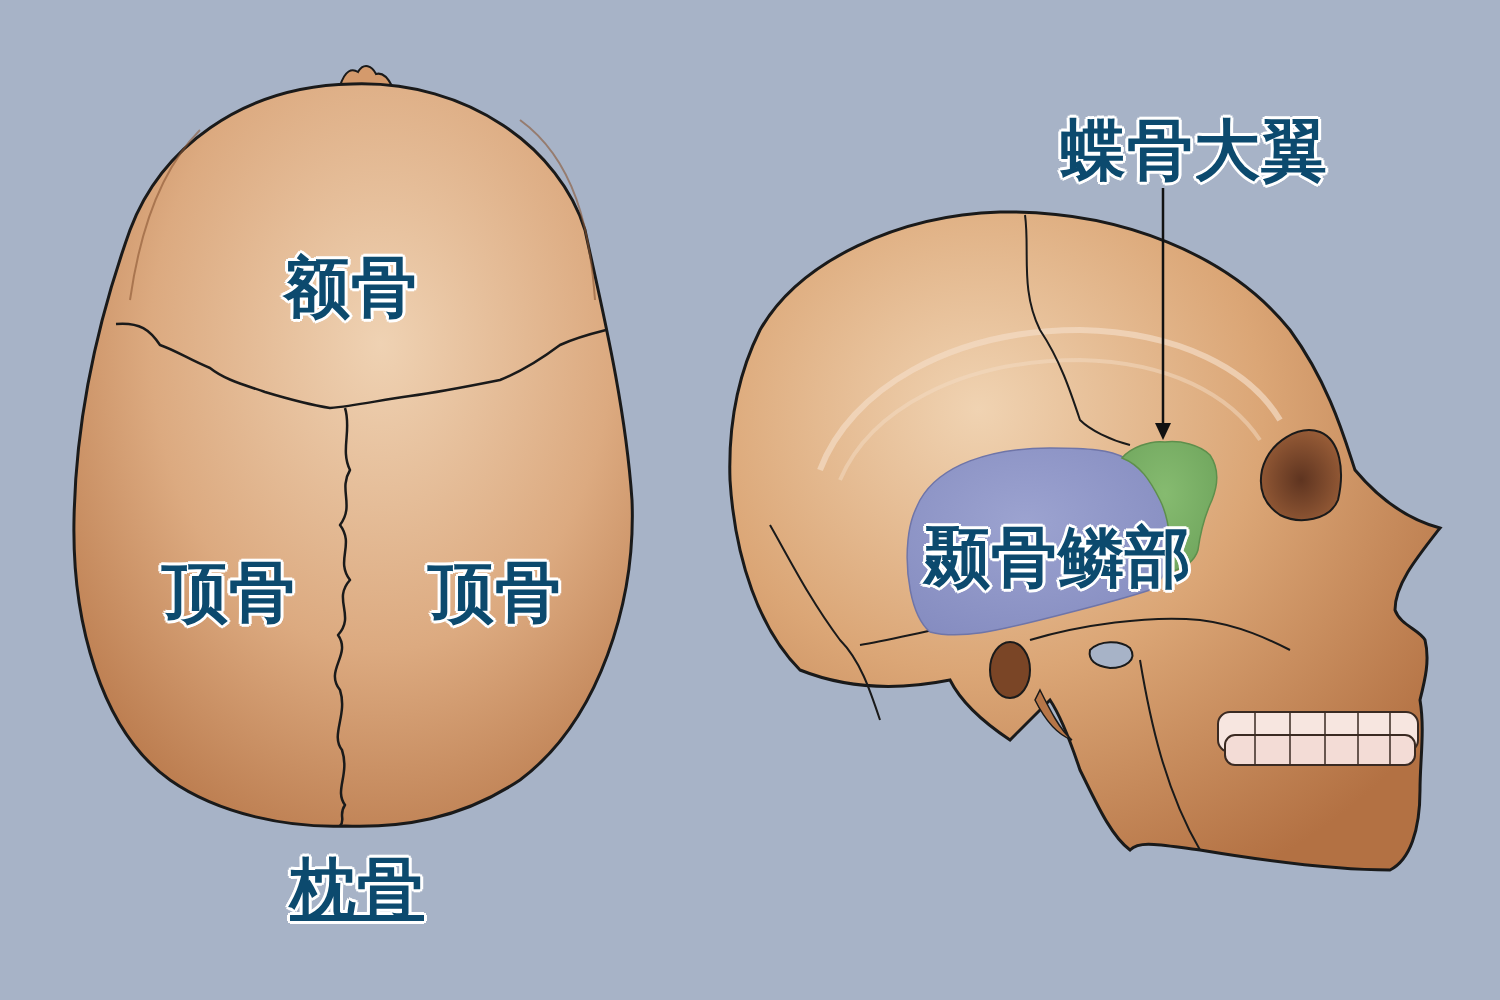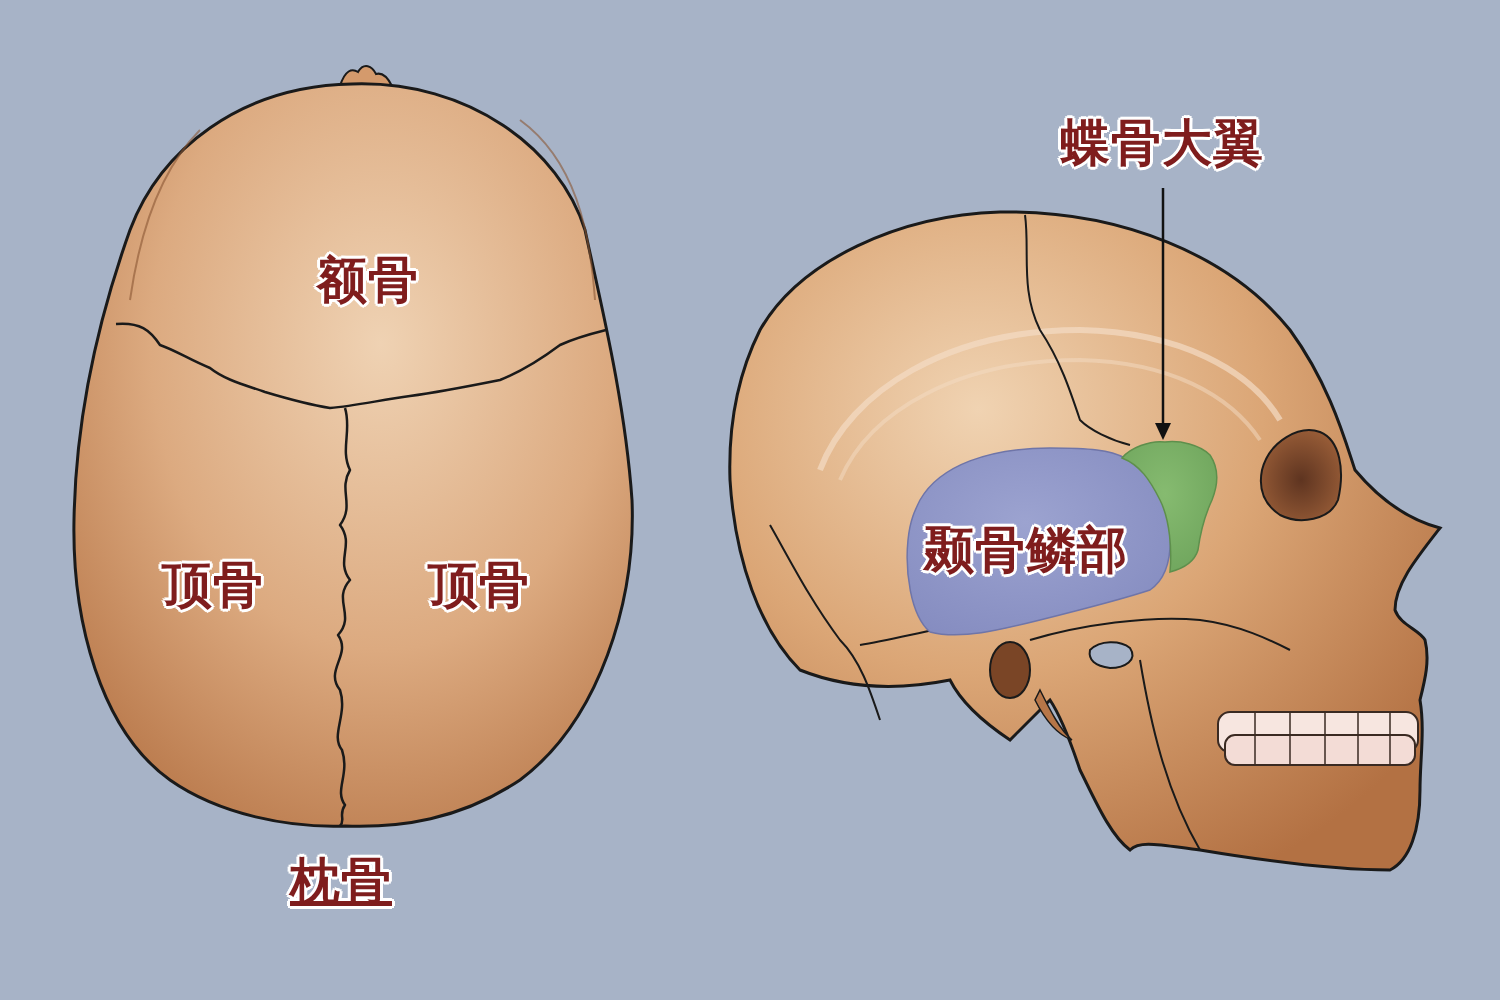--- a/index.html
+++ b/index.html
@@ -5,23 +5,23 @@
     html, body { margin: 0; padding: 0; }
     body {
       width: 1500px; height: 1000px; overflow: hidden;
       background: #a7b3c7;
       font-family: "DejaVu Sans", "Liberation Sans", sans-serif;
       position: relative;
     }
     #stage { position: absolute; left: 0; top: 0; width: 1500px; height: 1000px; }
     .label {
       position: absolute;
-      font-size: 50px;
+      font-size: 66px;
       font-weight: bold;
-      color: #7f1d1d;
+      color: #0c4a6e;
       letter-spacing: 1px;
       line-height: 1;
       white-space: nowrap;
       text-shadow:
         -3px 0 0 #fff, 3px 0 0 #fff, 0 -3px 0 #fff, 0 3px 0 #fff,
         -2px -2px 0 #fff, 2px -2px 0 #fff, -2px 2px 0 #fff, 2px 2px 0 #fff;
     }
   </style>
 </head>
 <body>
@@ -148,18 +148,18 @@
       <line x1="1390" y1="712" x2="1390" y2="765" stroke="#3a2a22" stroke-width="1.5"></line>
     </g>
 
     <g>
       <line x1="1163" y1="188" x2="1163" y2="425" stroke="#111" stroke-width="2.5"></line>
       <polygon points="1155,423 1171,423 1163,440" fill="#111"></polygon>
     </g>
   </g>
 </svg>
 
-<div class="label" style="left:317px; top:255px;">额骨</div>
+<div class="label" style="left:284px; top:255px;">额骨</div>
 <div class="label" style="left:162px; top:560px;">顶骨</div>
 <div class="label" style="left:428px; top:560px;">顶骨</div>
 <div class="label" style="left:290px; top:856px;text-decoration:underline;">枕骨</div>
 <div class="label" style="left:1060px; top:118px;">蝶骨大翼</div>
 <div class="label" style="left:924px; top:525px;text-align:right;">颞骨鳞部</div>
 
 </body></html>

